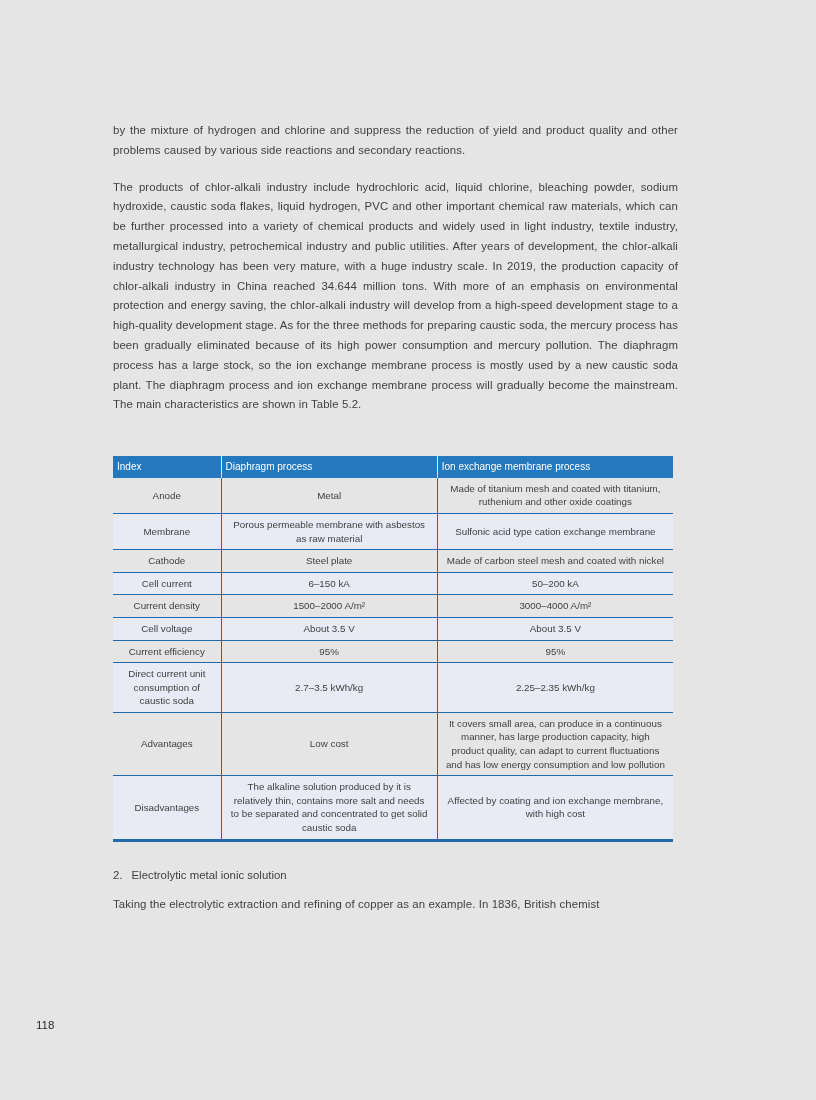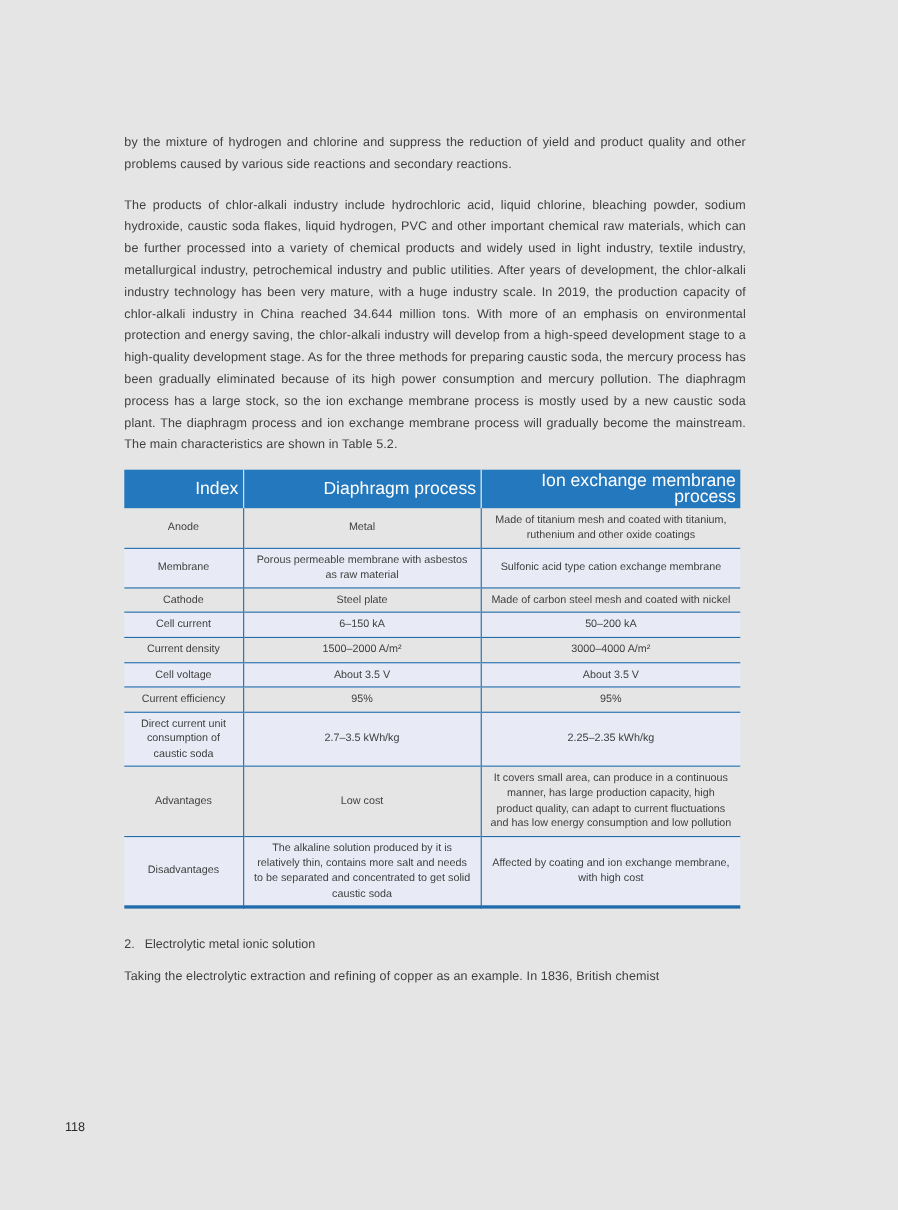--- a/index.html
+++ b/index.html
@@ -21,21 +21,21 @@
     width: 565px;
   }
   .body-text {
     font-size: 11.4px;
     line-height: 19.8px;
     color: #3f3f3f;
     text-align: justify;
     letter-spacing: 0.1px;
   }
   .para-1 { margin-bottom: 17px; }
-  .para-2 { margin-bottom: 12px; }
+  .para-2 { margin-bottom: 41px; }
   .table-caption {
     text-align: center;
     font-size: 11px;
     font-weight: bold;
     color: #1c77c3;
     margin-bottom: 9px;
   }
   .table-caption .cap-label { margin-right: 14px; }
   table.data-table {
     width: 560px;
@@ -46,44 +46,44 @@
     color: #3f3f3f;
     border-bottom: 3px solid #1f6bab;
   }
   col.c1 { width: 19.3%; }
   col.c2 { width: 38.6%; }
   col.c3 { width: 42.1%; }
   .data-table th {
     background: #2478bd;
     color: #ffffff;
     font-weight: normal;
-    font-size: 16px;
+    font-size: 10px;
     padding: 4px 4px;
-    text-align: right;
+    text-align: left;
     vertical-align: middle;
   }
   .data-table th + th { border-left: 1px solid rgba(255,255,255,0.85); }
   .data-table td {
     padding: 4px 8px;
     text-align: center;
     vertical-align: middle;
   }
   .data-table td + td { border-left: 1px solid #1f6bab; }
   .data-table tbody tr + tr { border-top: 1px solid #1f6bab; }
   .data-table tbody tr:nth-child(even) { background: #e8ebf5; }
   .section-heading {
     margin-top: 27px;
     font-size: 11.4px;
     color: #3f3f3f;
   }
   .section-heading .heading-number { margin-right: 9px; }
   .para-3 { margin-top: 14px; }
   .page-number {
     position: absolute;
-    left: 59px; top: 1019px;
+    left: 36px; top: 1019px;
     font-size: 11.5px;
     color: #2b2b2b;
   }
 </style>
 </head>
 <body>
 
 <div class="page">
   <div class="content">
 

